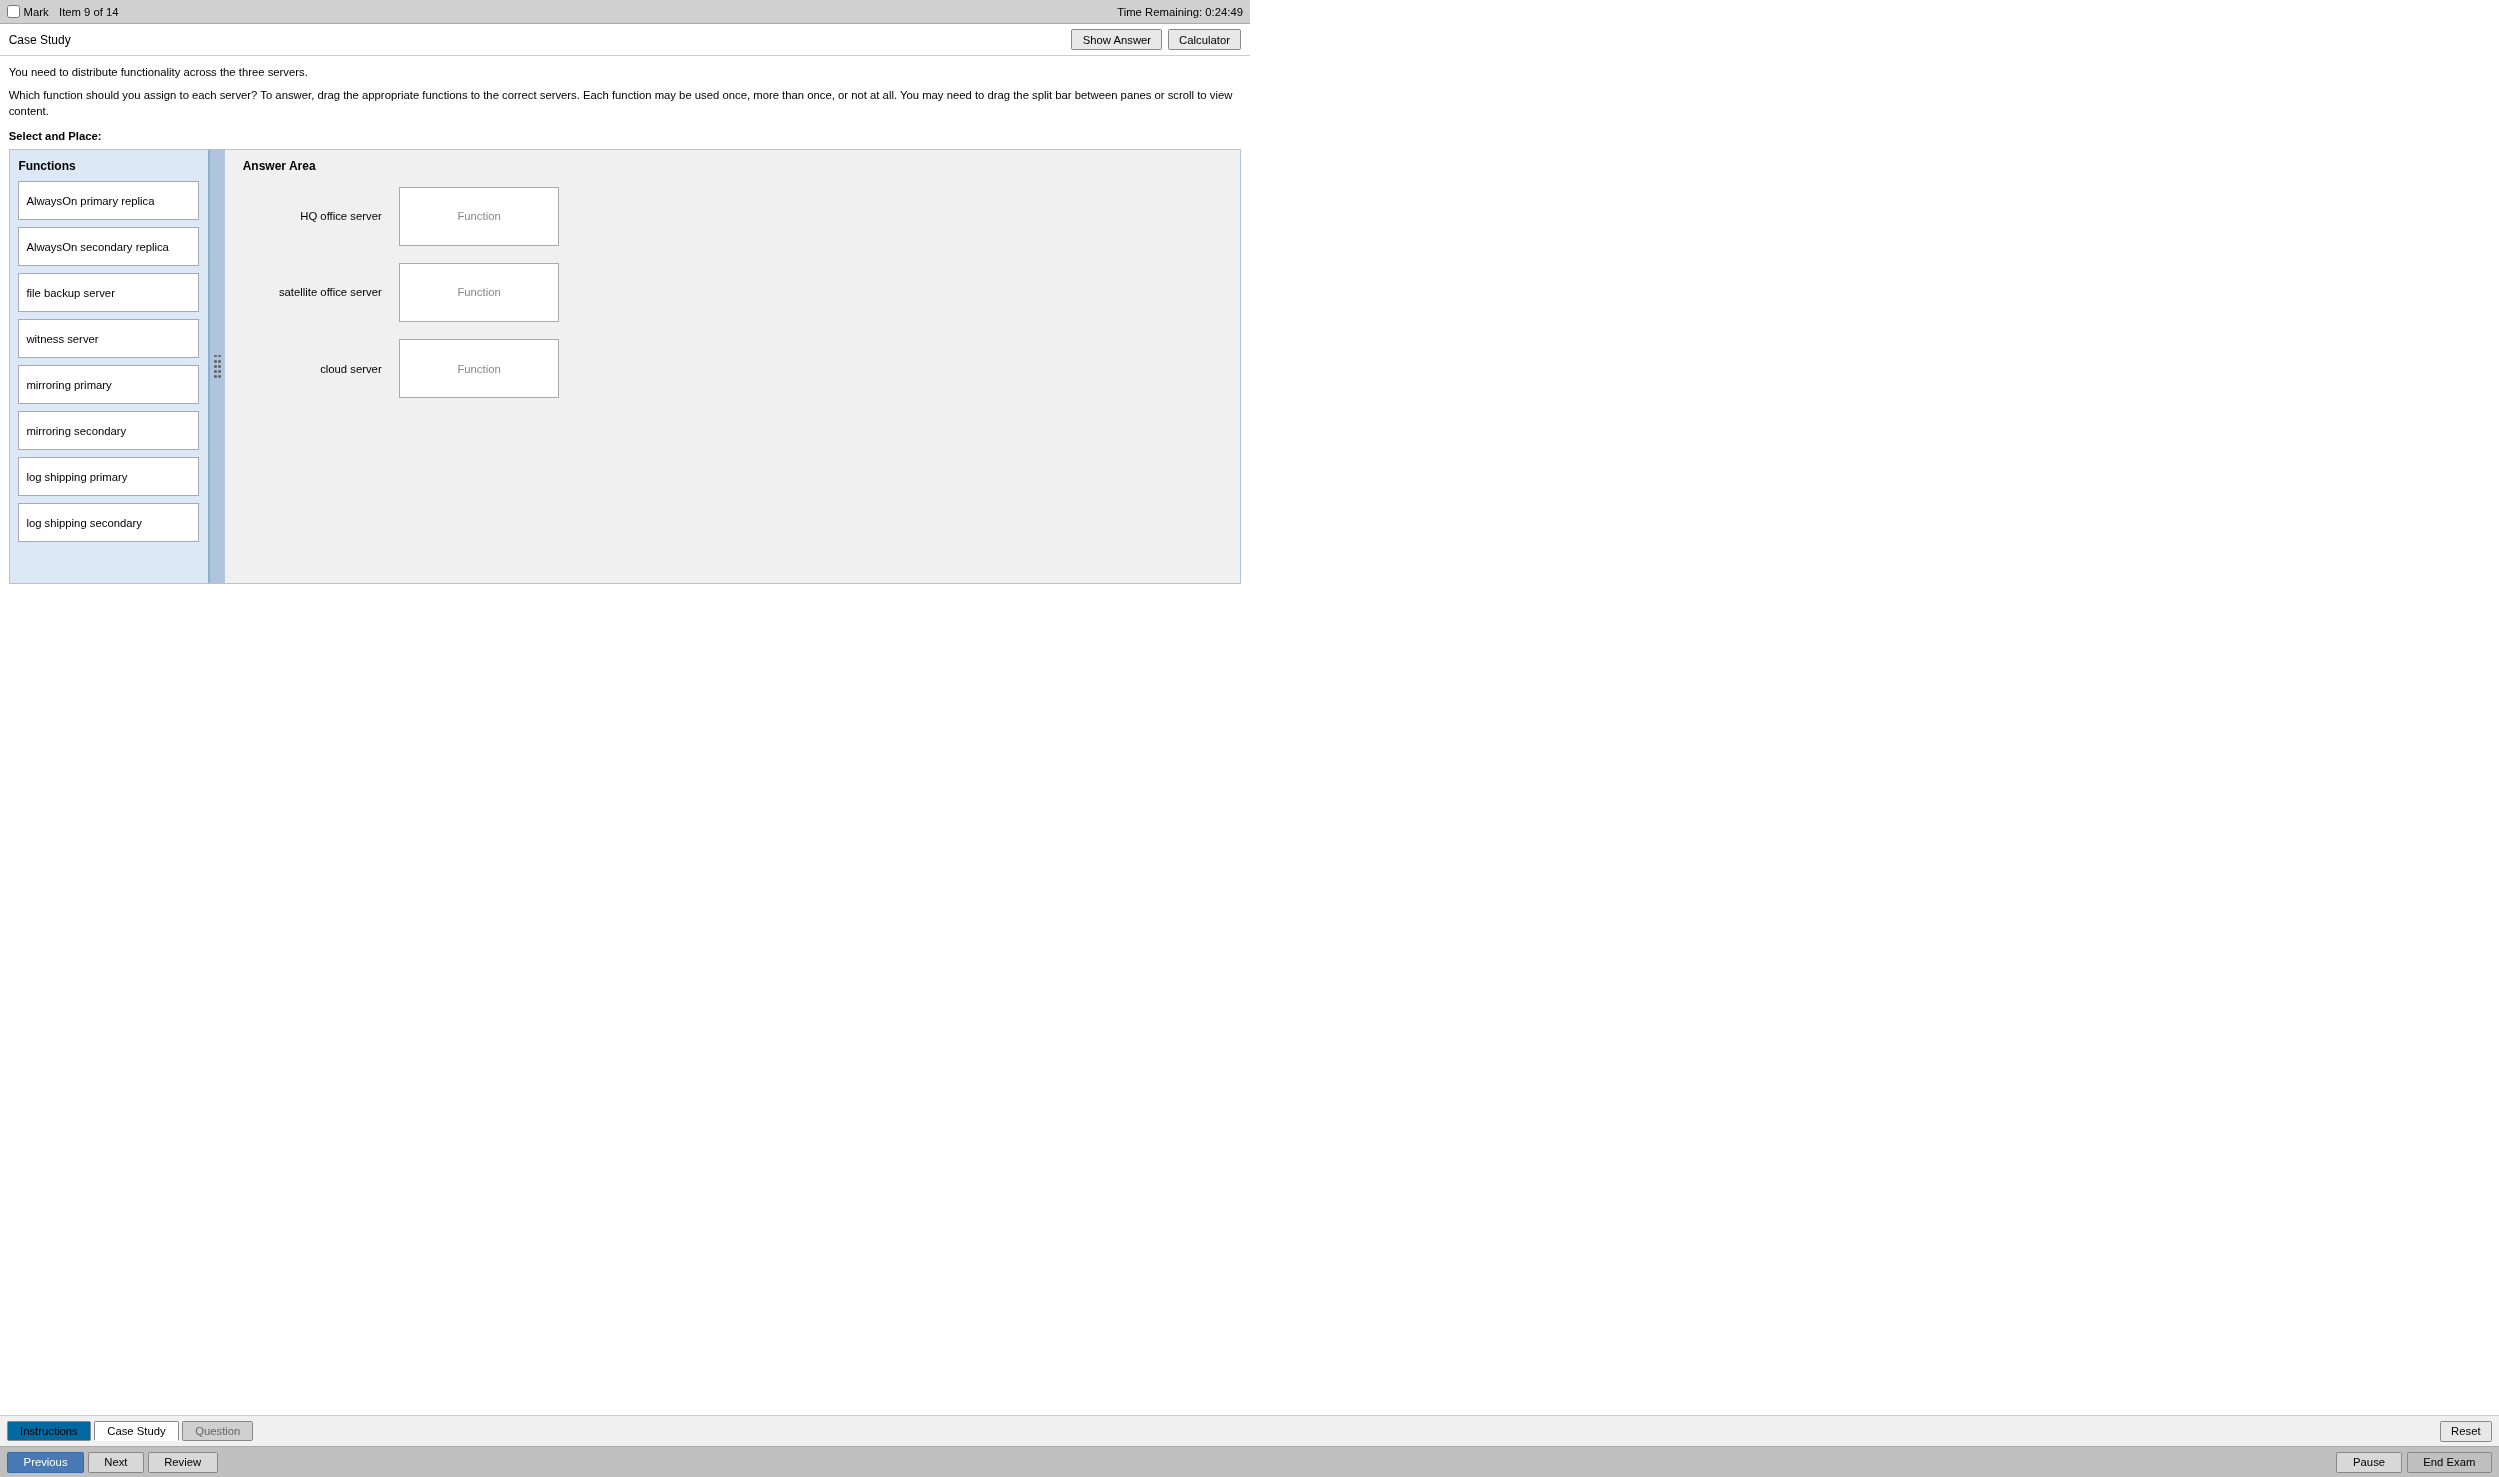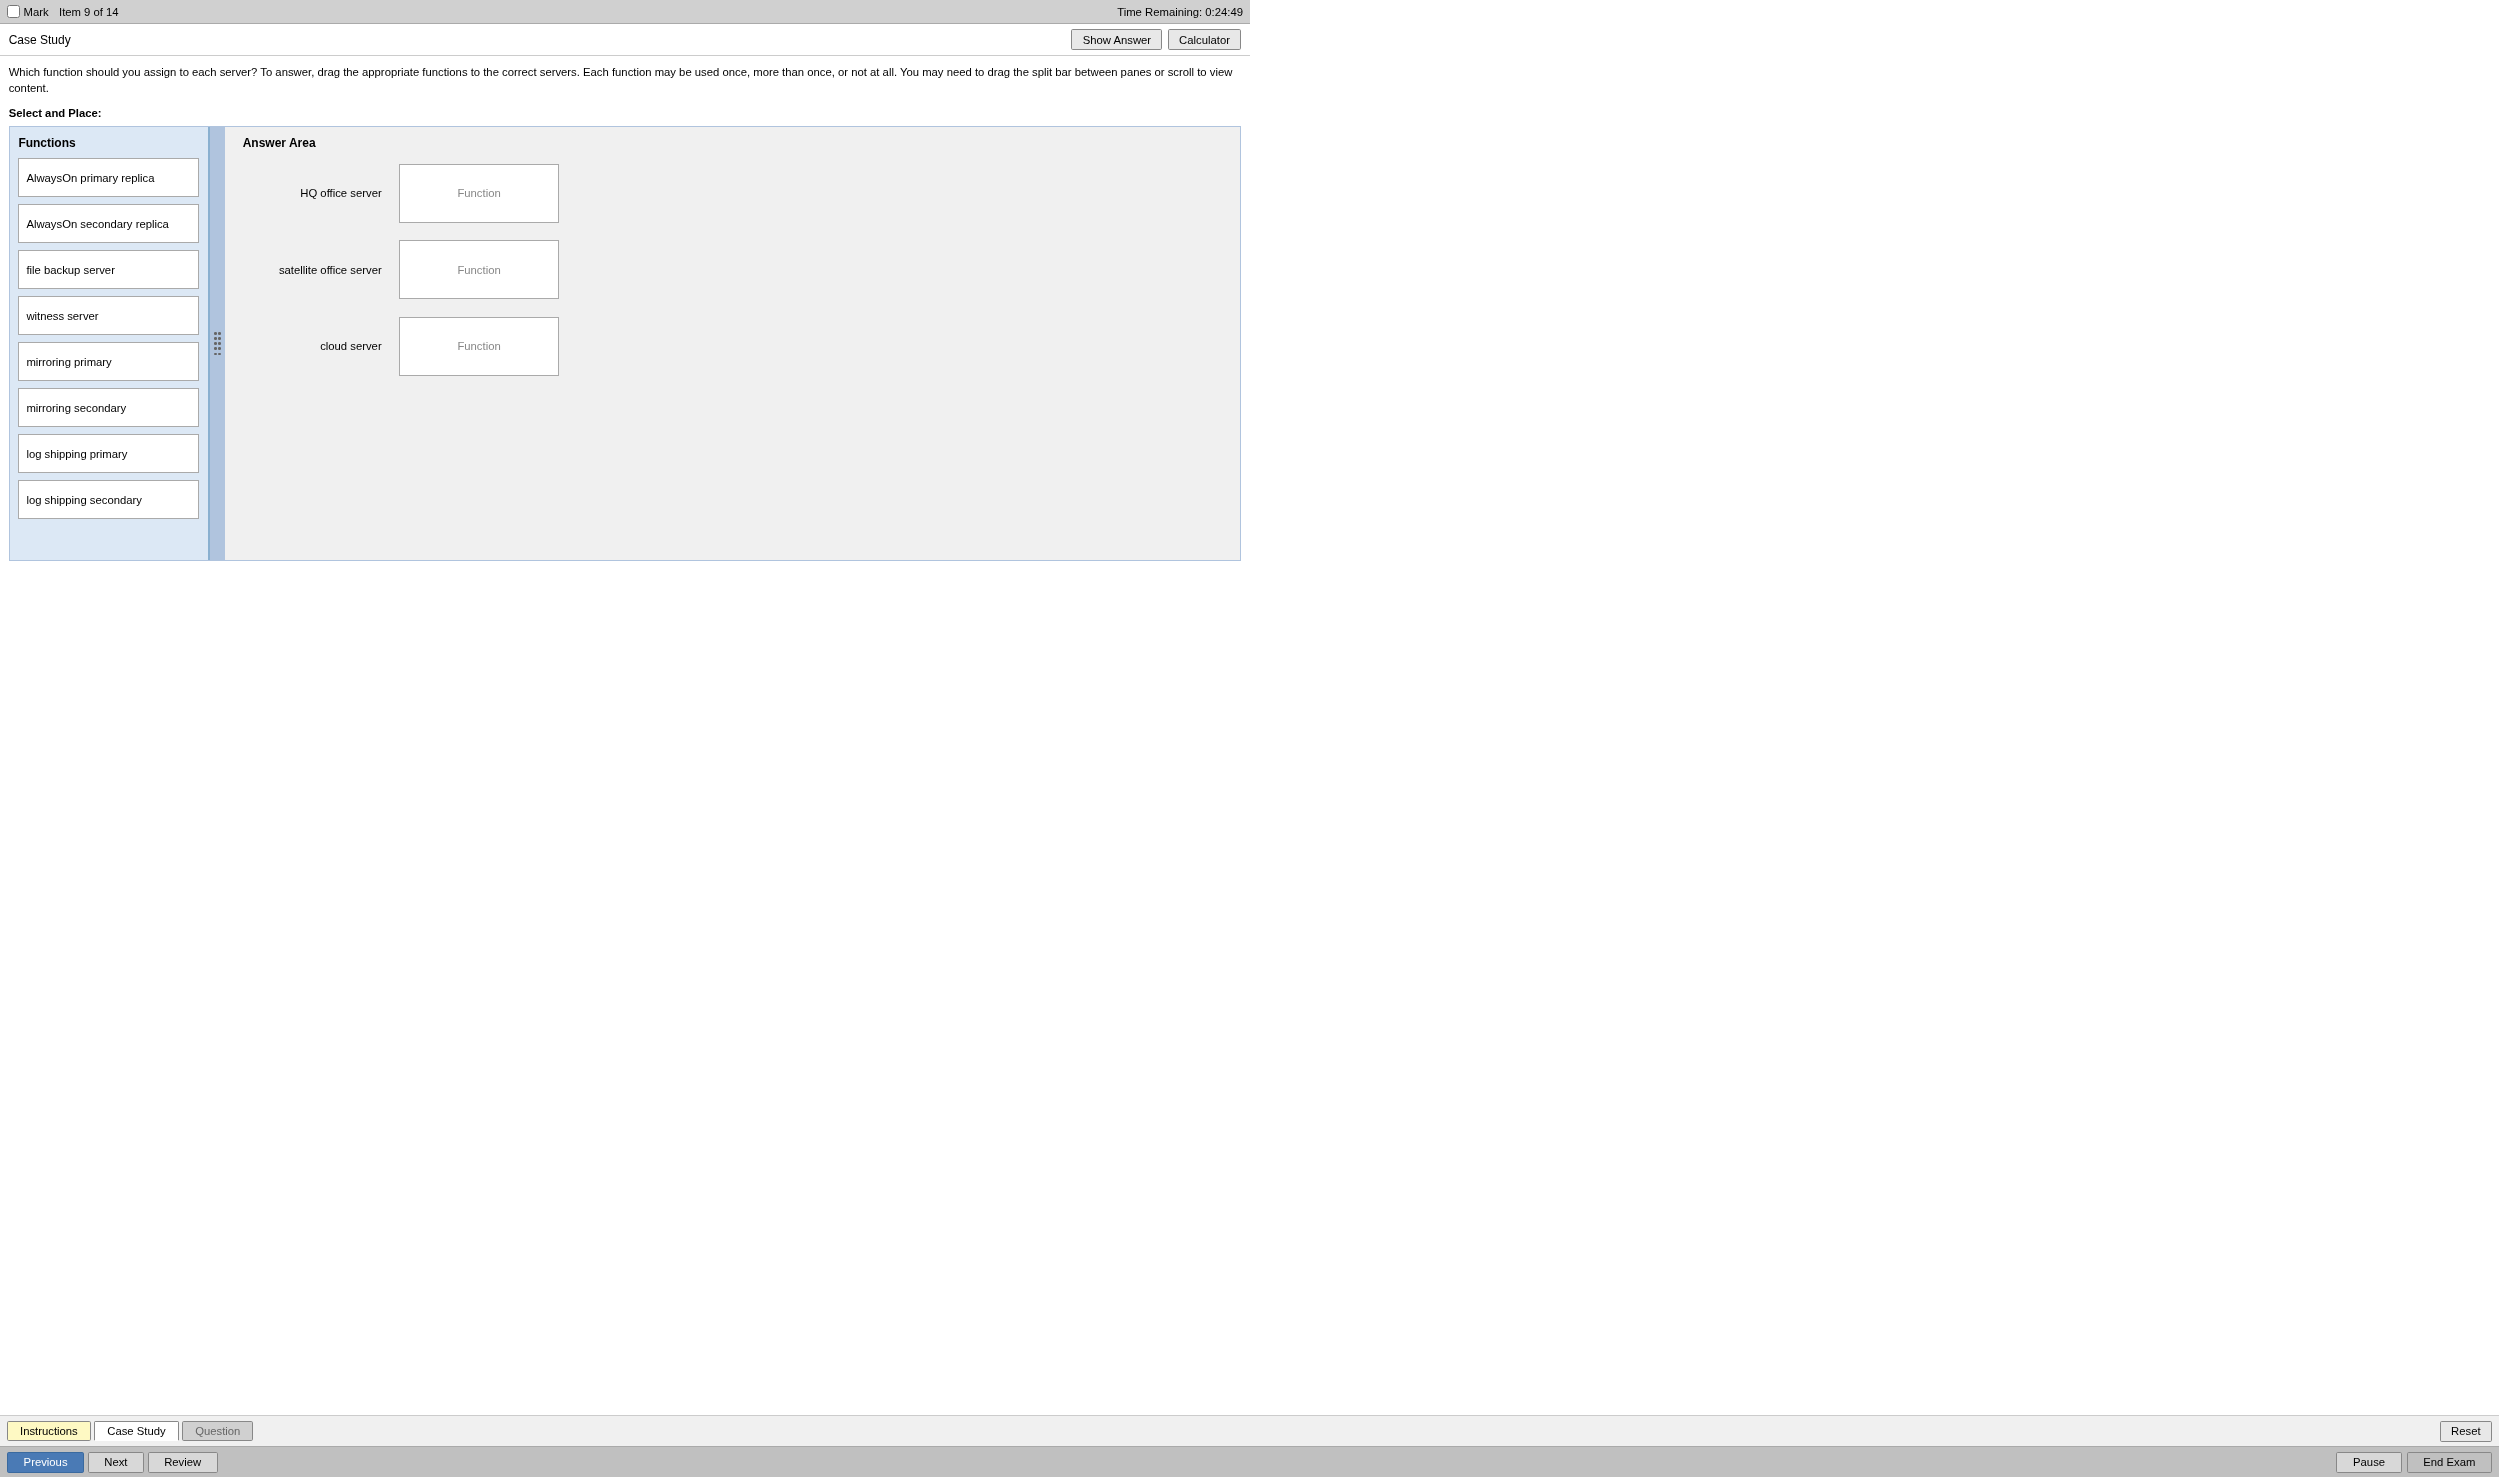--- a/index.html
+++ b/index.html
@@ -236,21 +236,21 @@
     }
 
     .bottom-tabs-left {
       display: flex;
       gap: 3.5px;
     }
 
     .tab-btn {
       padding: 2.6px 12px;
       border: 0.9px solid #888;
-      background: #fef9c3;
+      background: #0369a1;
       cursor: pointer;
       font-size: 11.3px;
       border-radius: 1.7px;
     }
 
     .tab-btn.active {
       background: #fff;
       border-bottom: 0.9px solid #fff;
     }
 
@@ -320,20 +320,21 @@
 
 <div class="header-area">
   <span class="case-study-label">Case Study</span>
   <div class="header-buttons">
     <button class="btn">Show Answer</button>
     <button class="btn">Calculator</button>
   </div>
 </div>
 
 <div class="content-area">
+  <p class="instruction-text">You need to distribute functionality across the three servers.</p>
   <p class="question-text">Which function should you assign to each server? To answer, drag the appropriate functions to the correct servers. Each function may be used once, more than once, or not at all. You may need to drag the split bar between panes or scroll to view content.</p>
   <p class="select-and-place-label">Select and Place:</p>
 
   <div class="drag-drop-container">
 
     <div class="functions-panel">
       <div class="functions-panel-title">Functions</div>
 
       <div class="function-item">
         <span>AlwaysOn primary replica</span>

